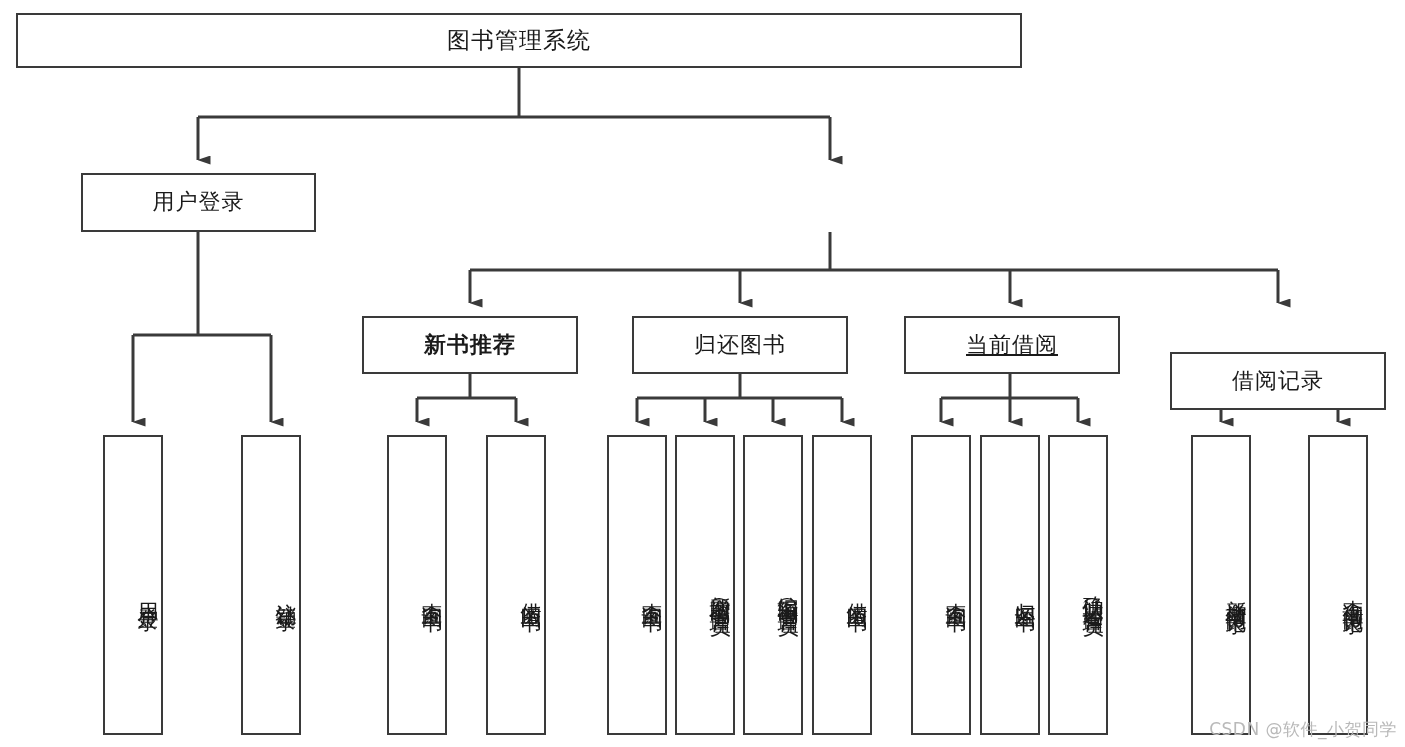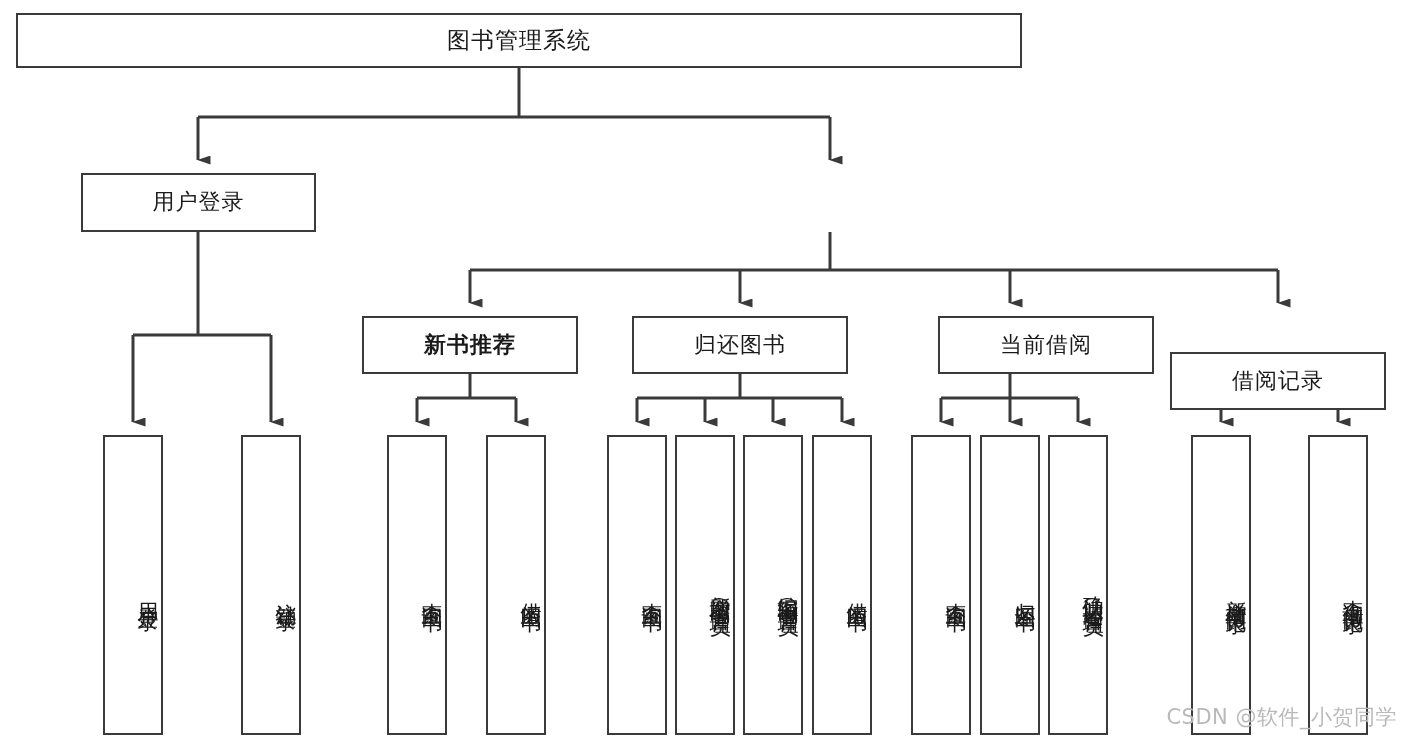--- a/index.html
+++ b/index.html
@@ -55,22 +55,22 @@
     writing-mode: vertical-rl;
     text-orientation: upright;
     white-space: nowrap;
   }
   #root-node {
     font-size: 23px;
   }
   #watermark {
     position: absolute;
     right: 8px;
-    bottom: 16px;
-    font-size: 21px;
+    bottom: 6px;
+    font-size: 17px;
     color: #b9b9b9;
     letter-spacing: 0.5px;
     white-space: nowrap;
     pointer-events: none;
   }
 </style>
 </head>
 <body>
 
 <div id="canvas">
@@ -134,21 +134,21 @@
   <div class="node horiz" style="left:81px; top:173px; width:235px; height:59px;">
     <span>用户登录</span>
   </div>
 
   <div class="node horiz" style="left:362px; top:316px; width:216px; height:58px;font-weight:bold;">
     <span>新书推荐</span>
   </div>
   <div class="node horiz" style="left:632px; top:316px; width:216px; height:58px;">
     <span>归还图书</span>
   </div>
-  <div class="node horiz" style="left:938px; top:316px; width:216px; height:58px;">
+  <div class="node horiz" style="left:904px; top:316px; width:216px; height:58px;text-decoration:underline;">
     <span>当前借阅</span>
   </div>
   <div class="node horiz" style="left:1170px; top:316px; width:216px; height:58px;margin-top:36px;">
     <span>借阅记录</span>
   </div>
 
   <div class="node vert" style="left:103px; top:435px; width:60px; height:300px;">
     <span class="vlabel">用户登录</span>
   </div>
   <div class="node vert" style="left:241px; top:435px; width:60px; height:300px;">

